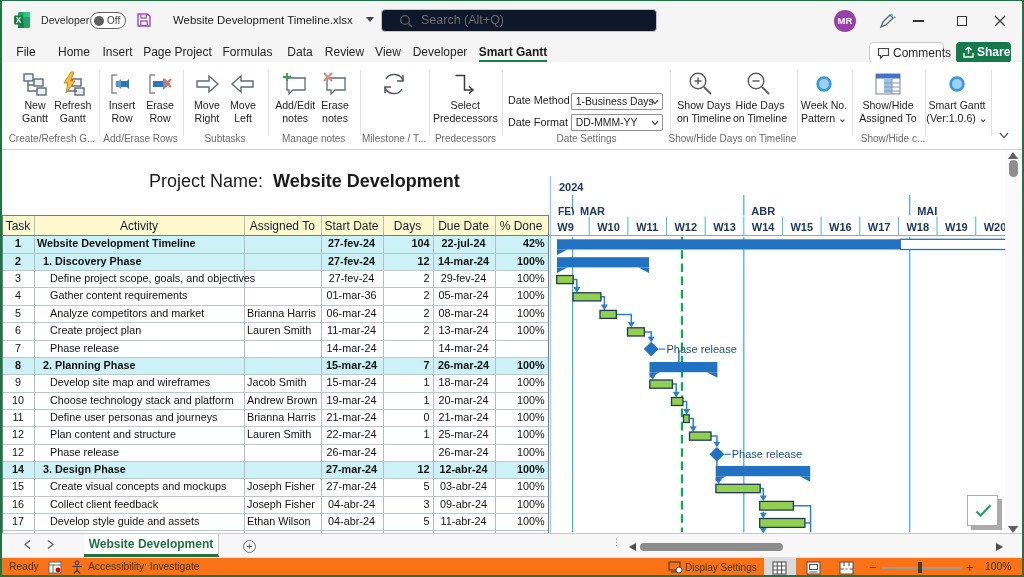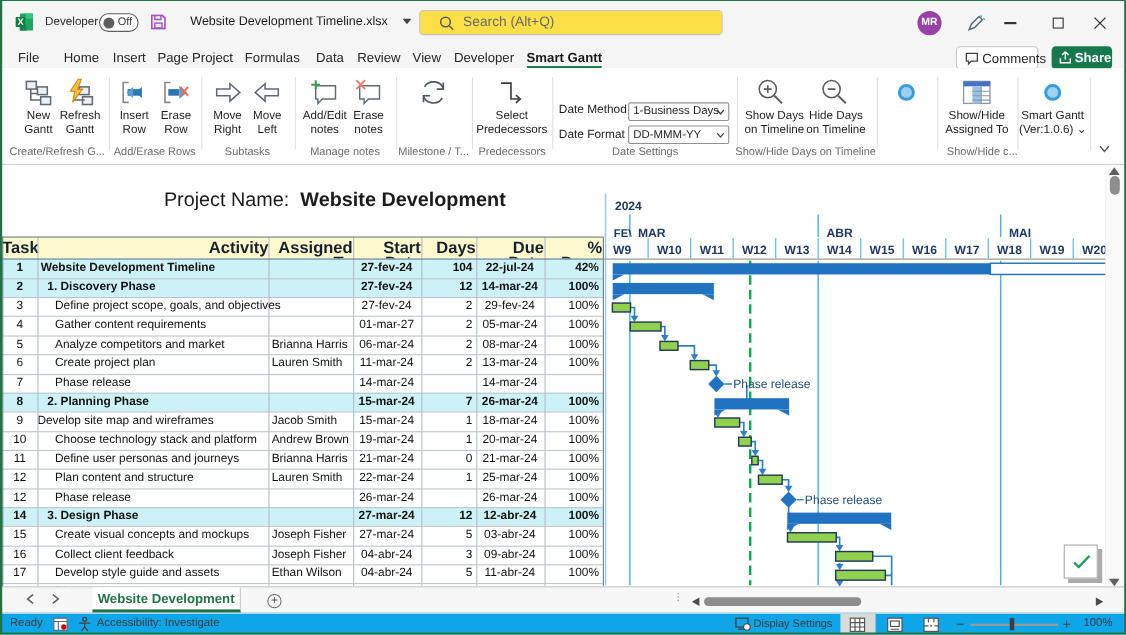--- a/index.html
+++ b/index.html
@@ -4,29 +4,29 @@
 *{margin:0;padding:0;box-sizing:border-box}
 html,body{width:1024px;height:577px;overflow:hidden}
 body{font-family:"Liberation Sans",sans-serif;position:relative;background:#fff}
 .abs{position:absolute}
 #frame{position:absolute;left:0;top:0;width:1024px;height:577px;border:2px solid #217346;border-top:1.5px solid #217346;z-index:90;pointer-events:none}
 #titlebar{position:absolute;left:0;top:0;width:1024px;height:37px;background:#f5f5f5}
 #menubar{position:absolute;left:0;top:37px;width:1024px;height:25px;background:#f5f5f5}
 #ribbon{position:absolute;left:0;top:62px;width:1024px;height:88px;background:#fff;border-bottom:1px solid #d2d2d2}
 #sheet{position:absolute;left:0;top:150px;width:1024px;height:383px;background:#fff;overflow:hidden}
 #tabbar{position:absolute;left:0;top:533px;width:1024px;height:24px;background:#f7f7f7;border-top:1px solid #c8c8c8}
-#statusbar{position:absolute;left:0;top:557px;width:1024px;height:20px;background:#0ea5e9;border-top:1px solid #e2e2e2;font-size:10.3px;color:#3b3b3b}
+#statusbar{position:absolute;left:0;top:557px;width:1024px;height:20px;background:#f97316;border-top:1px solid #e2e2e2;font-size:10.3px;color:#3b3b3b}
 .mtab{position:absolute;top:5px;height:20px;line-height:20px;font-size:12px;color:#252525;text-align:center}
 .rsep{position:absolute;top:8px;height:66px;width:1px;background:#e0e0e0}
 .rbtn{position:absolute;top:37px;font-size:10.6px;line-height:13.2px;color:#1e1e1e;text-align:center;white-space:nowrap}
 .ricon{position:absolute;top:9px;width:26px;height:26px}
 .rgl{position:absolute;top:71px;font-size:10px;color:#6a6a6a;text-align:center;white-space:nowrap}
 .thdr{position:absolute;background:#fdf9cc}
 .cy{position:absolute;background:#ccf2f7}
-.hc{position:absolute;font-size:15px;font-weight:bold;color:#15202e;text-align:right;line-height:14px}
+.hc{position:absolute;font-size:12px;font-weight:normal;color:#15202e;text-align:center;line-height:14px}
 .tc{position:absolute;font-size:10.8px;color:#111;line-height:17.3px;overflow:hidden;white-space:nowrap}
 .tc.ov{overflow:visible;z-index:2}
 .tc.b{font-weight:bold}
 .ct{text-align:center}
 .cl{text-align:left}
 .cr{text-align:right;padding-right:3px}
 .vl{position:absolute;width:1px;background:#b3bcc7}
 .hl{position:absolute;height:1px;background:#bdc5ce}
 .vl.d{background:#6b7f91;width:1px}
 .hl.d{background:#6b7f91}
@@ -46,21 +46,21 @@
      <div class="abs" style="left:2.5px;top:2.5px;width:10px;height:10px;border-radius:50%;background:#5f5f5f"></div>
      <div class="abs" style="left:16px;top:2px;font-size:10px;color:#3d3d3d">Off</div>
   </div>
   <svg class="abs" style="left:137px;top:13px" width="14" height="14" viewBox="0 0 14 14">
       <path d="M1 1 h9.5 l2.5 2.5 v9.5 h-12 z" fill="none" stroke="#a24fc8" stroke-width="1.5"></path>
       <path d="M3.8 1.2 v3.6 h5.5 v-3.6" fill="none" stroke="#a24fc8" stroke-width="1.3"></path>
       <rect x="3.8" y="8" width="6.5" height="4.5" fill="none" stroke="#a24fc8" stroke-width="1.3"></rect>
     </svg>
   <div class="abs" style="left:173px;top:14px;font-size:11.4px;color:#1a1a1a">Website Development Timeline.xlsx</div>
   <div class="abs" style="left:366px;top:17px;width:0;height:0;border-left:4px solid transparent;border-right:4px solid transparent;border-top:5px solid #444"></div>
-  <div class="abs" style="left:381px;top:9px;width:276px;height:23px;background:#fde047;border:1px solid #c6c6c6;border-radius:4px">
+  <div class="abs" style="left:381px;top:9px;width:276px;height:23px;background:#0f172a;border:1px solid #c6c6c6;border-radius:4px">
     <svg class="abs" style="left:17px;top:4px" width="14" height="14" viewBox="0 0 14 14">
         <circle cx="6" cy="6" r="4.4" fill="none" stroke="#5c5c5c" stroke-width="1.4"></circle>
         <line x1="9.4" y1="9.4" x2="13" y2="13" stroke="#5c5c5c" stroke-width="1.4"></line>
       </svg>
     <div class="abs" style="left:39px;top:3px;font-size:12.5px;color:#6a6a6a">Search (Alt+Q)</div>
   </div>
   <div class="abs" style="left:834px;top:10px;width:22px;height:22px;border-radius:50%;background:#9741a8">
       <div class="abs" style="left:0;top:5px;width:22px;text-align:center;font-size:9.5px;font-weight:bold;color:#fff">MR</div>
     </div>
   <svg class="abs" style="left:878px;top:12px" width="18" height="18" viewBox="0 0 18 18">
@@ -197,20 +197,21 @@
         <circle cx="11" cy="10" r="7.8" fill="none" stroke="#5c5c5c" stroke-width="1.4"></circle>
         <line x1="17" y1="16" x2="24" y2="23" stroke="#5c5c5c" stroke-width="1.8"></line>
         <path d="M7.5 10 h7" stroke="#5c5c5c" stroke-width="1.5"></path>
       </svg></div>
 <div class="rbtn" style="left:760.0px;width:110px;margin-left:-55px">Hide Days<br>on Timeline</div>
 <div class="rgl" style="left:732.4px;width:160px;margin-left:-80px">Show/Hide Days on Timeline</div>
 <div class="ricon" style="left:814.0px;top:12px;width:20px;height:26px"><svg width="20" height="20" viewBox="0 0 20 20">
         <circle cx="10" cy="10" r="5" fill="#9fcff2"></circle>
         <circle cx="10" cy="10" r="6.3" fill="none" stroke="#339be2" stroke-width="2.8"></circle>
       </svg></div>
+<div class="rbtn" style="left:824.0px;width:110px;margin-left:-55px">Week No.<br>Pattern ⌄</div>
 <div class="ricon" style="left:874.0px;top:9px;width:28px;height:26px"><svg width="28" height="26" viewBox="0 0 28 26">
         <rect x="2" y="3" width="24" height="20" fill="#fff" stroke="#8a98a5" stroke-width="1.2"></rect>
         <rect x="2" y="3" width="24" height="4.5" fill="#4472c4"></rect>
         <rect x="10" y="7.5" width="8" height="15.5" fill="#9dc3e6"></rect>
         <path d="M10 12 h16 M10 16 h16 M10 20 h16 M18 7.5 v15.5" stroke="#8a98a5" stroke-width="1"></path>
       </svg></div>
 <div class="rbtn" style="left:888.0px;width:110px;margin-left:-55px">Show/Hide<br>Assigned To</div>
 <div class="rgl" style="left:893.0px;width:160px;margin-left:-80px">Show/Hide c...</div>
 <div class="ricon" style="left:947.0px;top:12px;width:20px;height:26px"><svg width="20" height="20" viewBox="0 0 20 20">
         <circle cx="10" cy="10" r="5" fill="#9fcff2"></circle>
@@ -251,21 +252,21 @@
 <div class="tc ct" style="left:2.0px;top:270.10px;width:32.0px;height:17.35px">3</div>
 <div class="tc cl ov" style="left:34.0px;top:270.10px;width:210.0px;height:17.35px;padding-left:16px">Define project scope, goals, and objectives</div>
 <div class="tc cl" style="left:244.0px;top:270.10px;width:76.5px;height:17.35px;padding-left:3px"></div>
 <div class="tc ct" style="left:320.5px;top:270.10px;width:62.0px;height:17.35px">27-fev-24</div>
 <div class="tc cr" style="left:382.5px;top:270.10px;width:50.0px;height:17.35px">2</div>
 <div class="tc ct" style="left:432.5px;top:270.10px;width:62.0px;height:17.35px">29-fev-24</div>
 <div class="tc cr" style="left:494.5px;top:270.10px;width:53.0px;height:17.35px">100%</div>
 <div class="tc ct" style="left:2.0px;top:287.45px;width:32.0px;height:17.35px">4</div>
 <div class="tc cl ov" style="left:34.0px;top:287.45px;width:210.0px;height:17.35px;padding-left:16px">Gather content requirements</div>
 <div class="tc cl" style="left:244.0px;top:287.45px;width:76.5px;height:17.35px;padding-left:3px"></div>
-<div class="tc ct" style="left:320.5px;top:287.45px;width:62.0px;height:17.35px">01-mar-27</div>
+<div class="tc ct" style="left:320.5px;top:287.45px;width:62.0px;height:17.35px">01-mar-36</div>
 <div class="tc cr" style="left:382.5px;top:287.45px;width:50.0px;height:17.35px">2</div>
 <div class="tc ct" style="left:432.5px;top:287.45px;width:62.0px;height:17.35px">05-mar-24</div>
 <div class="tc cr" style="left:494.5px;top:287.45px;width:53.0px;height:17.35px">100%</div>
 <div class="tc ct" style="left:2.0px;top:304.80px;width:32.0px;height:17.35px">5</div>
 <div class="tc cl" style="left:34.0px;top:304.80px;width:210.0px;height:17.35px;padding-left:16px">Analyze competitors and market</div>
 <div class="tc cl" style="left:244.0px;top:304.80px;width:76.5px;height:17.35px;padding-left:3px">Brianna Harris</div>
 <div class="tc ct" style="left:320.5px;top:304.80px;width:62.0px;height:17.35px">06-mar-24</div>
 <div class="tc cr" style="left:382.5px;top:304.80px;width:50.0px;height:17.35px">2</div>
 <div class="tc ct" style="left:432.5px;top:304.80px;width:62.0px;height:17.35px">08-mar-24</div>
 <div class="tc cr" style="left:494.5px;top:304.80px;width:53.0px;height:17.35px">100%</div>
@@ -285,21 +286,21 @@
 <div class="tc cr" style="left:494.5px;top:339.50px;width:53.0px;height:17.35px"></div>
 <div class="cy" style="left:2px;top:356.85px;width:545.5px;height:17.35px"></div>
 <div class="tc ct b" style="left:2.0px;top:356.85px;width:32.0px;height:17.35px">8</div>
 <div class="tc cl b ov" style="left:34.0px;top:356.85px;width:210.0px;height:17.35px;padding-left:9px">2. Planning Phase</div>
 <div class="tc cl" style="left:244.0px;top:356.85px;width:76.5px;height:17.35px;padding-left:3px"></div>
 <div class="tc ct b" style="left:320.5px;top:356.85px;width:62.0px;height:17.35px">15-mar-24</div>
 <div class="tc cr b" style="left:382.5px;top:356.85px;width:50.0px;height:17.35px">7</div>
 <div class="tc ct b" style="left:432.5px;top:356.85px;width:62.0px;height:17.35px">26-mar-24</div>
 <div class="tc cr b" style="left:494.5px;top:356.85px;width:53.0px;height:17.35px">100%</div>
 <div class="tc ct" style="left:2.0px;top:374.20px;width:32.0px;height:17.35px">9</div>
-<div class="tc cl" style="left:34.0px;top:374.20px;width:210.0px;height:17.35px;">Develop site map and wireframes</div>
+<div class="tc cl" style="left:34.0px;top:374.20px;width:210.0px;height:17.35px;padding-left:16px">Develop site map and wireframes</div>
 <div class="tc cl" style="left:244.0px;top:374.20px;width:76.5px;height:17.35px;padding-left:3px">Jacob Smith</div>
 <div class="tc ct" style="left:320.5px;top:374.20px;width:62.0px;height:17.35px">15-mar-24</div>
 <div class="tc cr" style="left:382.5px;top:374.20px;width:50.0px;height:17.35px">1</div>
 <div class="tc ct" style="left:432.5px;top:374.20px;width:62.0px;height:17.35px">18-mar-24</div>
 <div class="tc cr" style="left:494.5px;top:374.20px;width:53.0px;height:17.35px">100%</div>
 <div class="tc ct" style="left:2.0px;top:391.55px;width:32.0px;height:17.35px">10</div>
 <div class="tc cl" style="left:34.0px;top:391.55px;width:210.0px;height:17.35px;padding-left:16px">Choose technology stack and platform</div>
 <div class="tc cl" style="left:244.0px;top:391.55px;width:76.5px;height:17.35px;padding-left:3px">Andrew Brown</div>
 <div class="tc ct" style="left:320.5px;top:391.55px;width:62.0px;height:17.35px">19-mar-24</div>
 <div class="tc cr" style="left:382.5px;top:391.55px;width:50.0px;height:17.35px">1</div>

